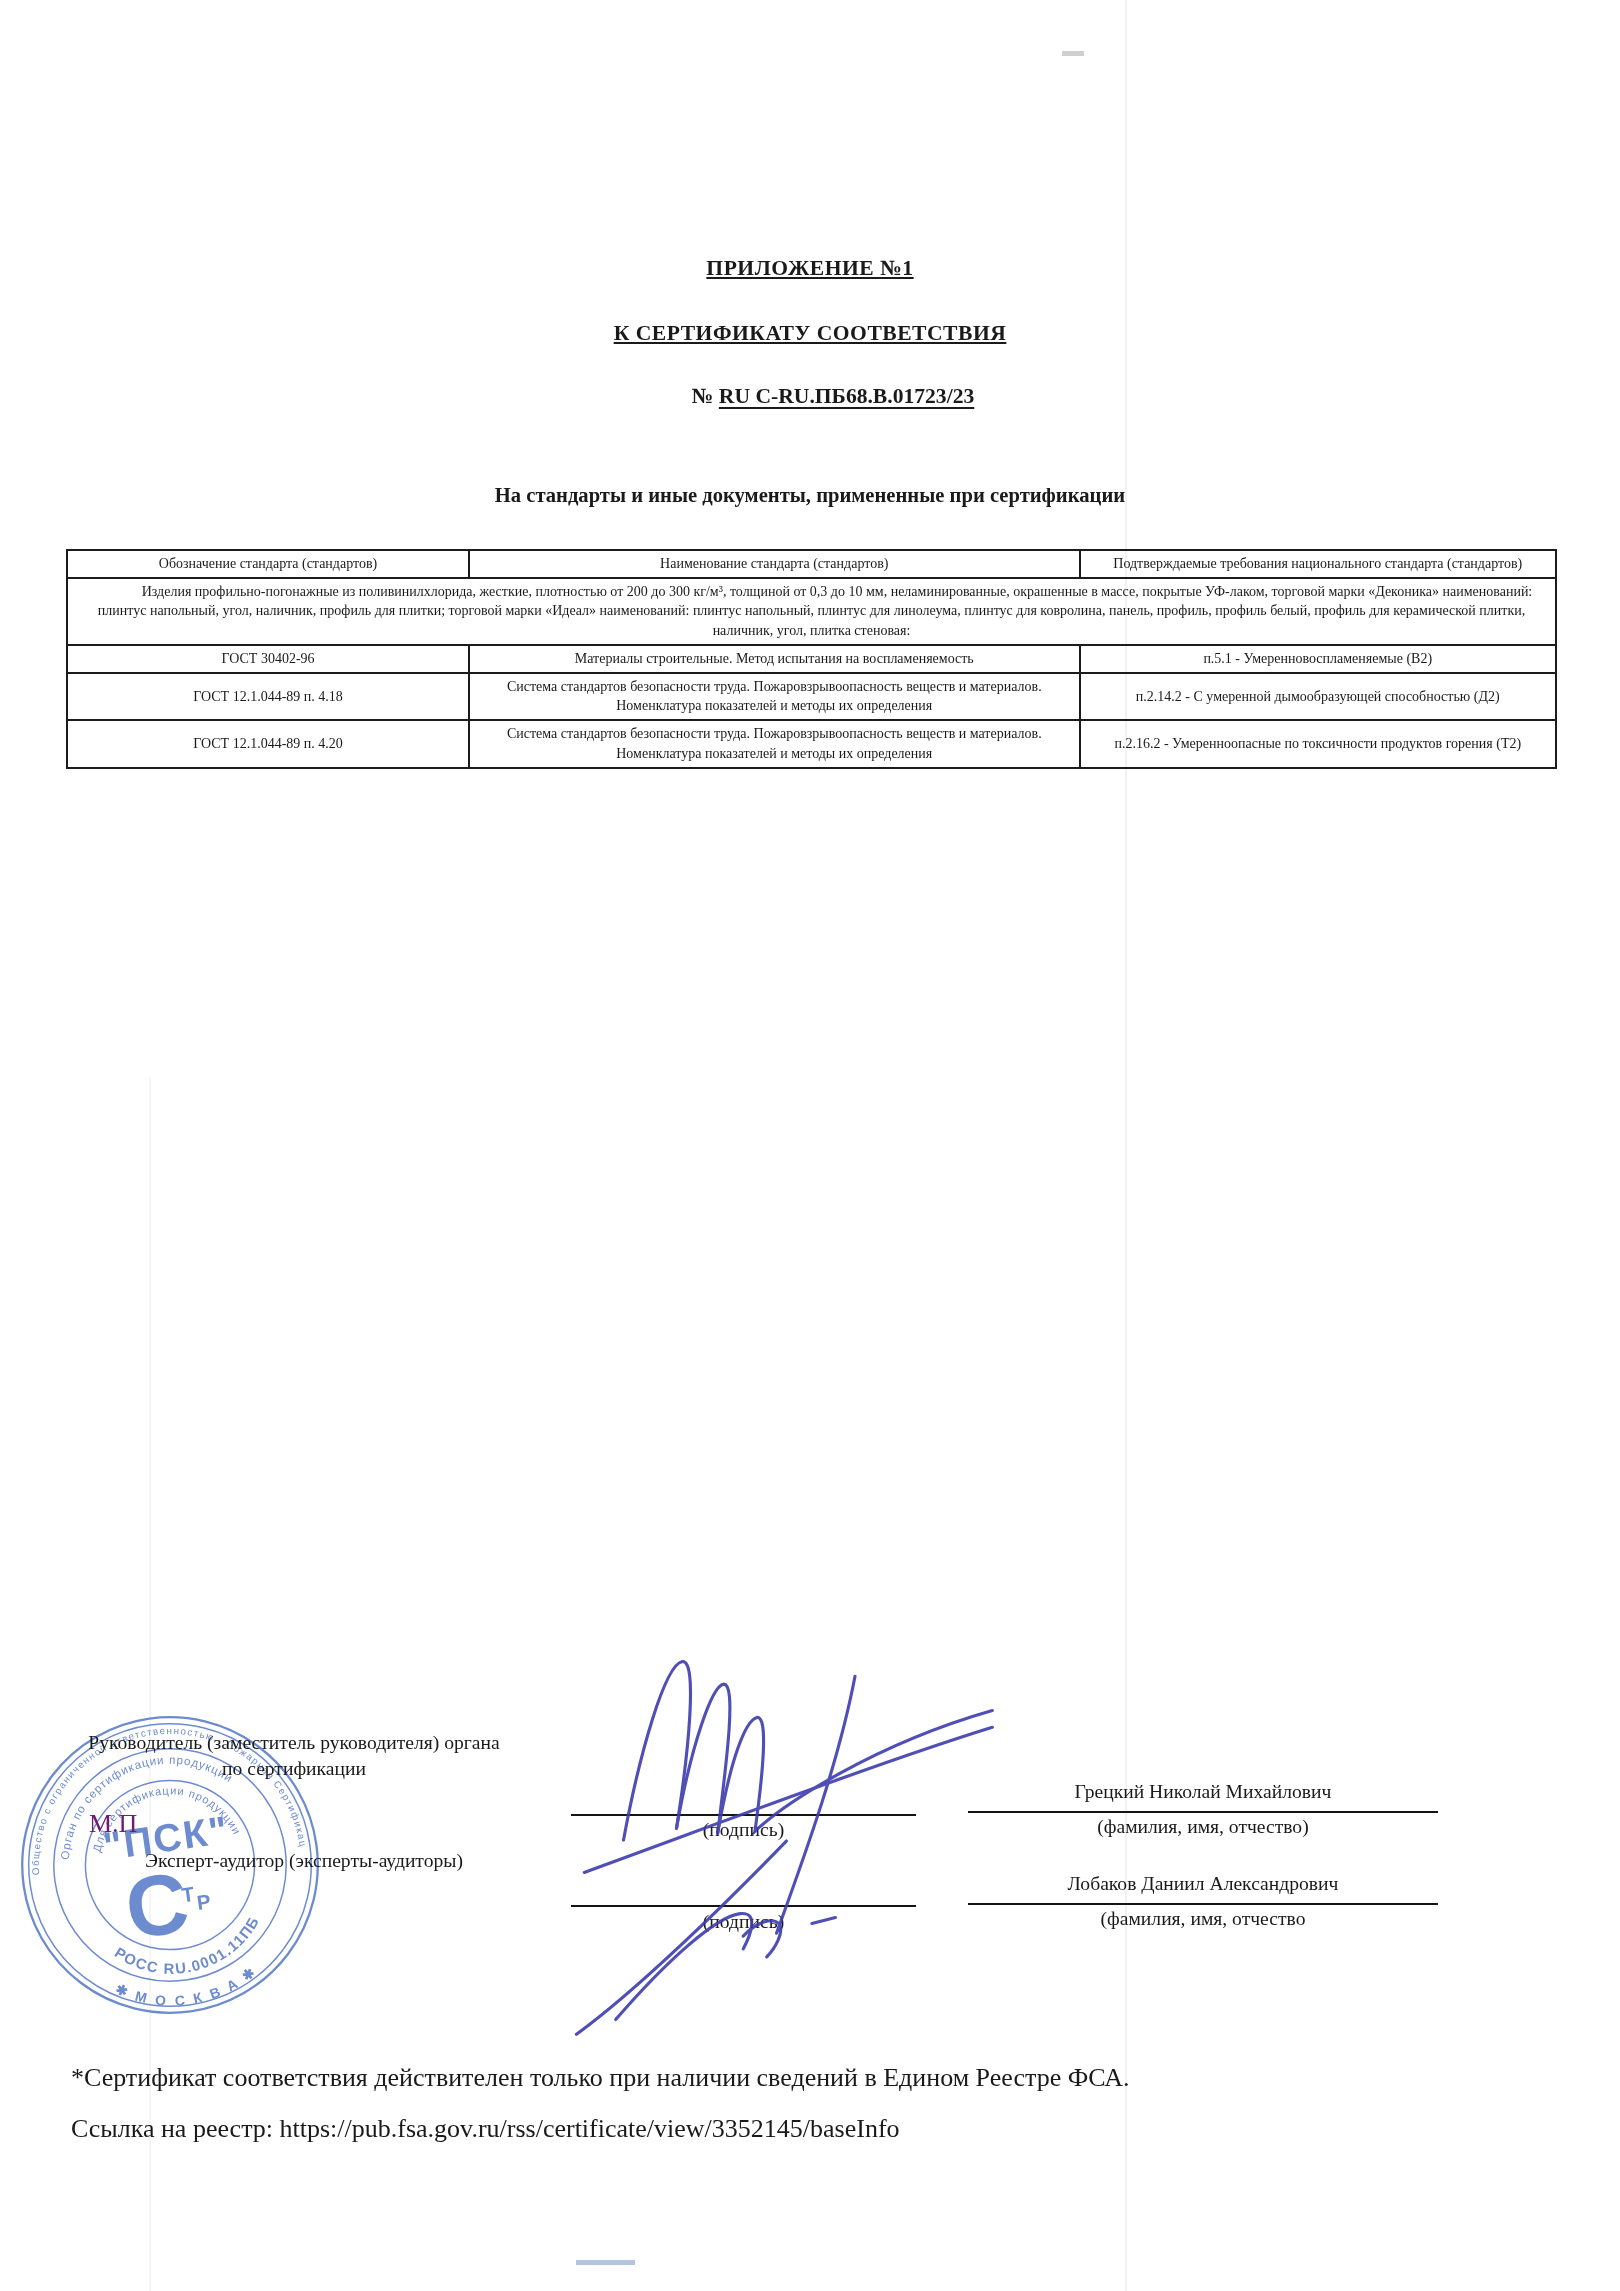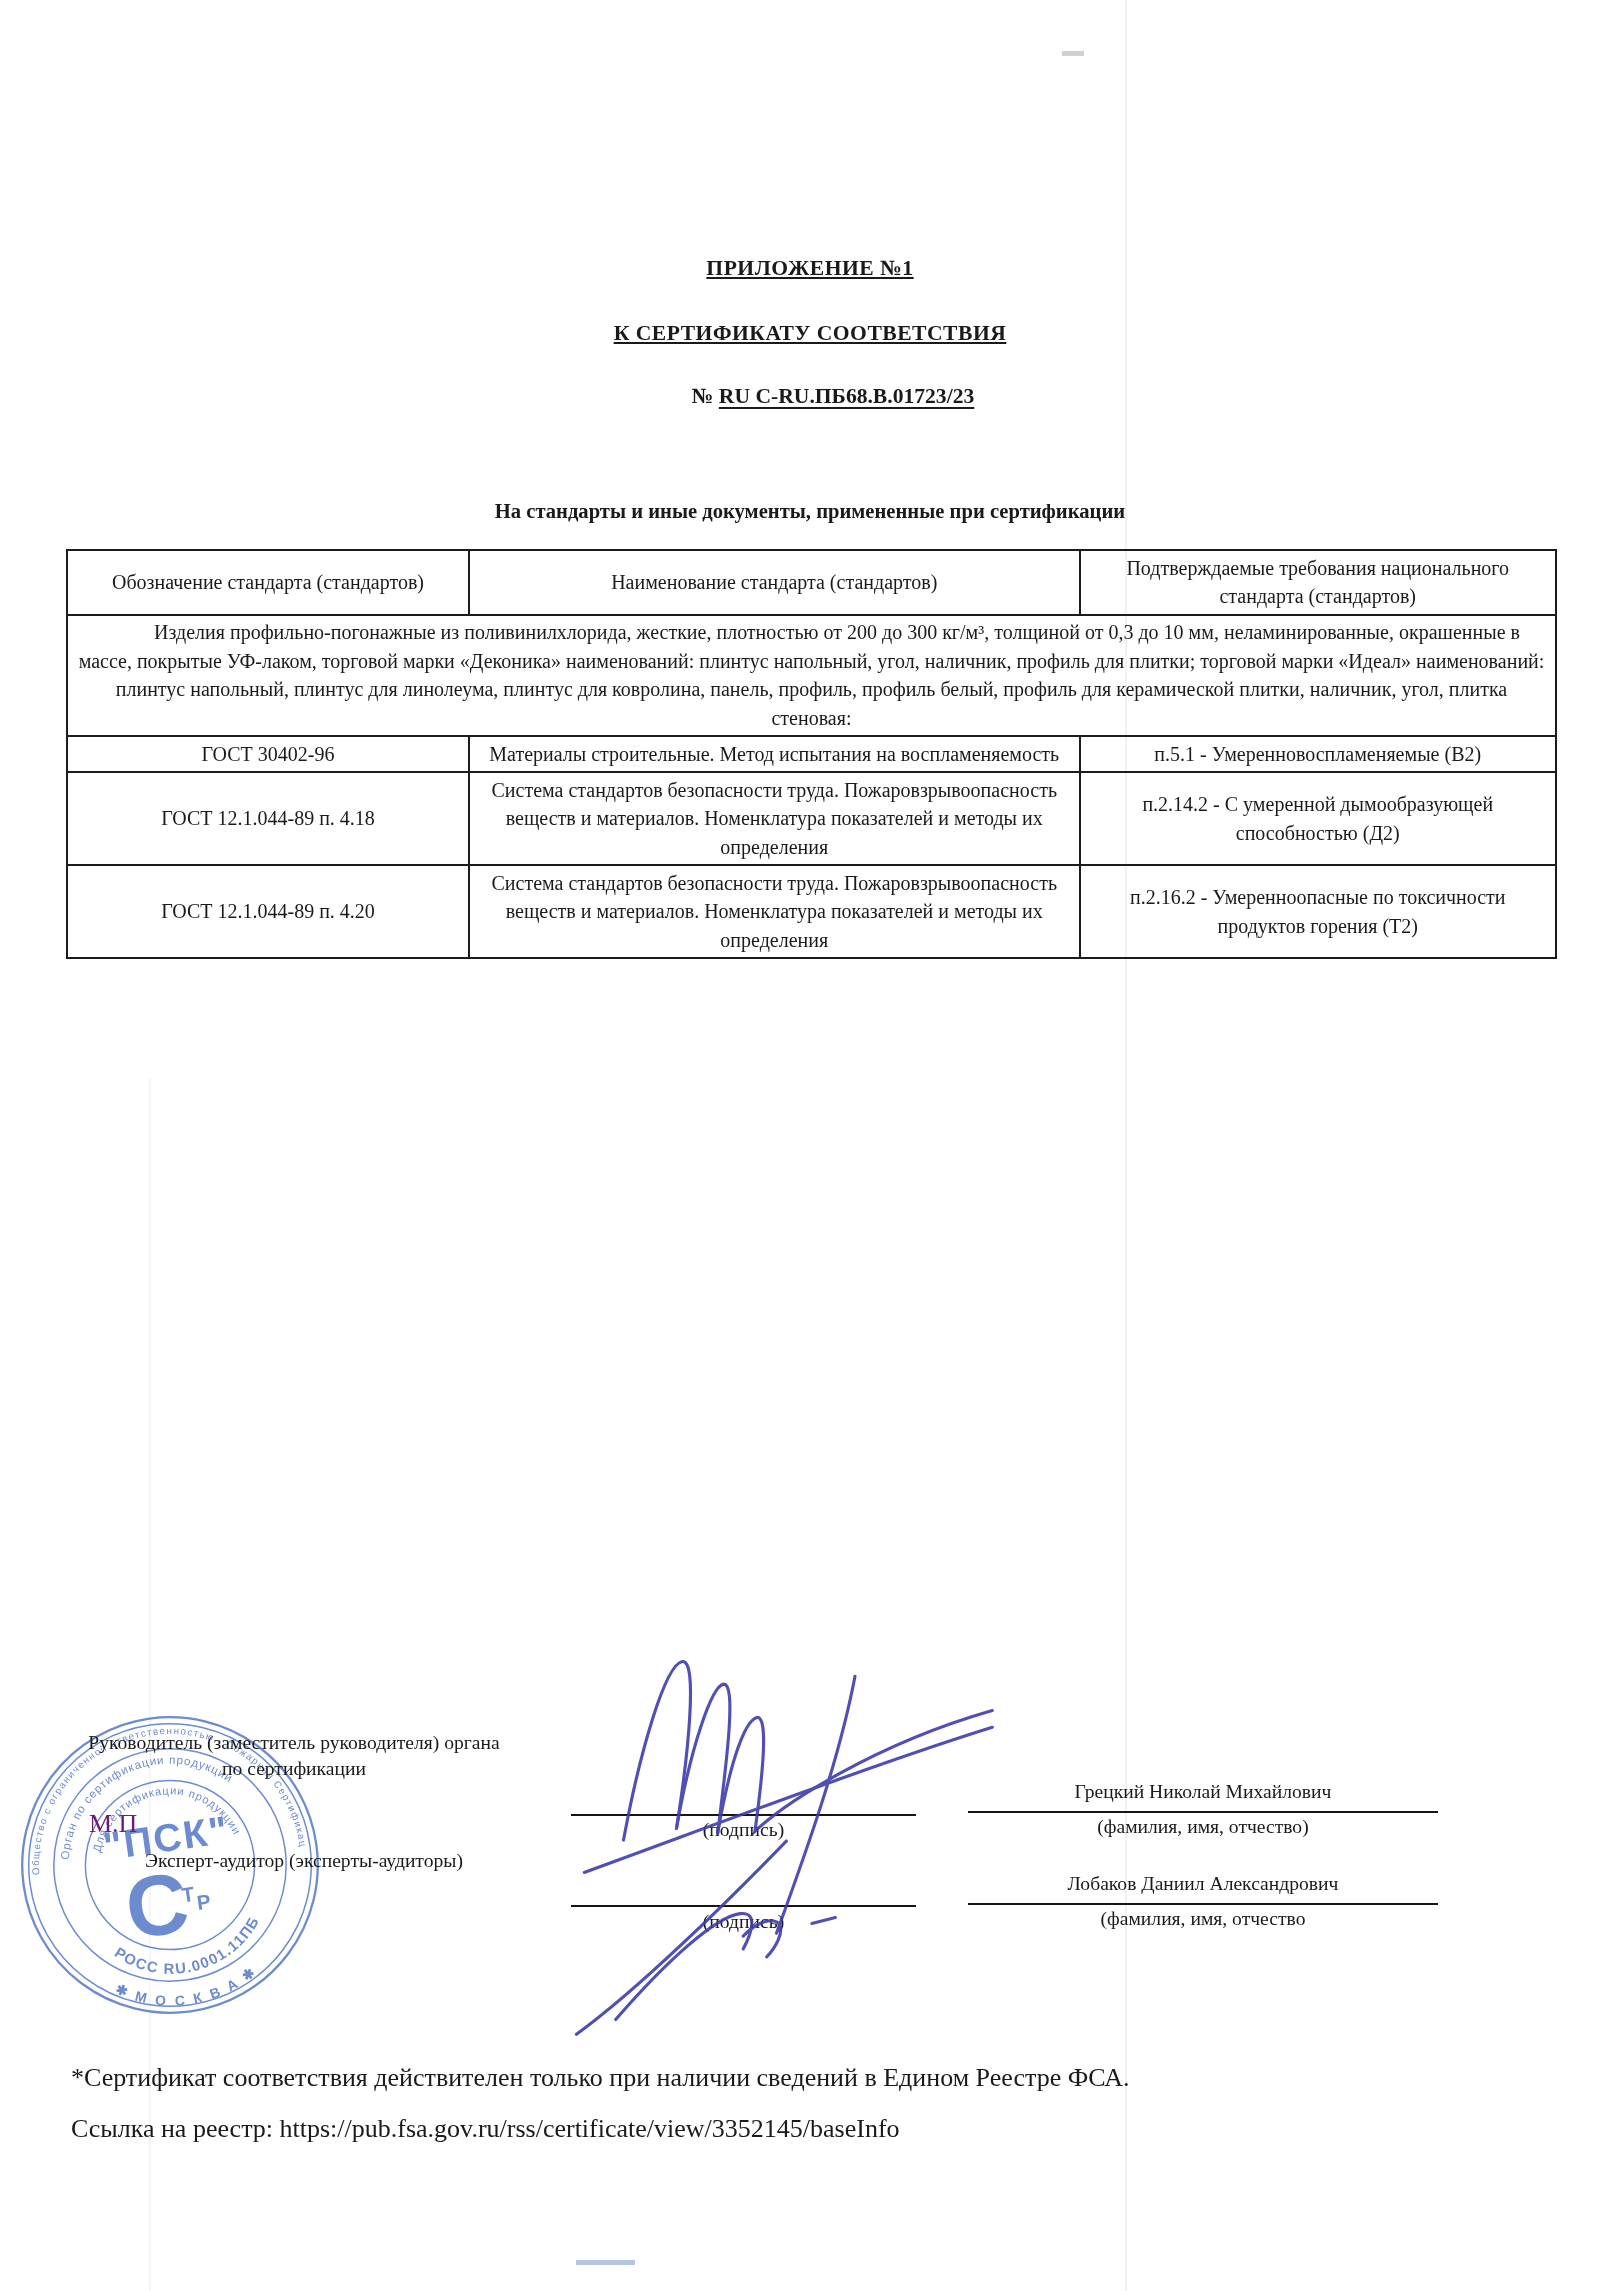--- a/index.html
+++ b/index.html
@@ -16,26 +16,26 @@
   .scan-line-v2{position:absolute;top:1078px;left:149px;width:2px;height:1213px;background:rgba(200,200,205,.18);}
   .scan-dash-top{position:absolute;left:1062px;top:51px;width:21.6px;height:4.9px;background:rgba(150,150,150,.45);}
   .scan-dash-bottom{position:absolute;left:576px;top:2260px;width:59px;height:4.9px;background:rgba(120,150,200,.55);}
 
   .centerline{position:absolute;left:0;width:100%;text-align:center;}
   .doc-title{top:256px;font-size:21.6px;font-weight:bold;letter-spacing:0.5px;text-decoration:underline;}
   .doc-subtitle{top:321px;font-size:21.6px;font-weight:bold;letter-spacing:0.5px;text-decoration:underline;}
   .doc-number{top:384px;font-size:21.6px;font-weight:bold;margin-left:23px;}
   .doc-number .num{text-decoration:underline;text-underline-offset:3.9px;}
   .doc-certtype{top:441px;font-size:16.7px;}
-  .doc-section{top:500px;font-size:20.6px;font-weight:bold;}
+  .doc-section{top:484px;font-size:20.6px;font-weight:bold;}
 
   table.standards{
     position:absolute;left:66px;top:549px;width:1491px;
     border-collapse:collapse;table-layout:fixed;
-    font-size:20px;line-height:1.42;
+    font-size:14px;line-height:1.42;
   }
   table.standards col.c1{width:27%;}
   table.standards col.c2{width:41%;}
   table.standards col.c3{width:32%;}
   table.standards th,table.standards td{
     border:2px solid #1c1c1c;
     text-align:center;vertical-align:middle;
     padding:2.9px 9.8px;font-weight:normal;
   }
   table.standards{border:2.9px solid #1c1c1c;}

